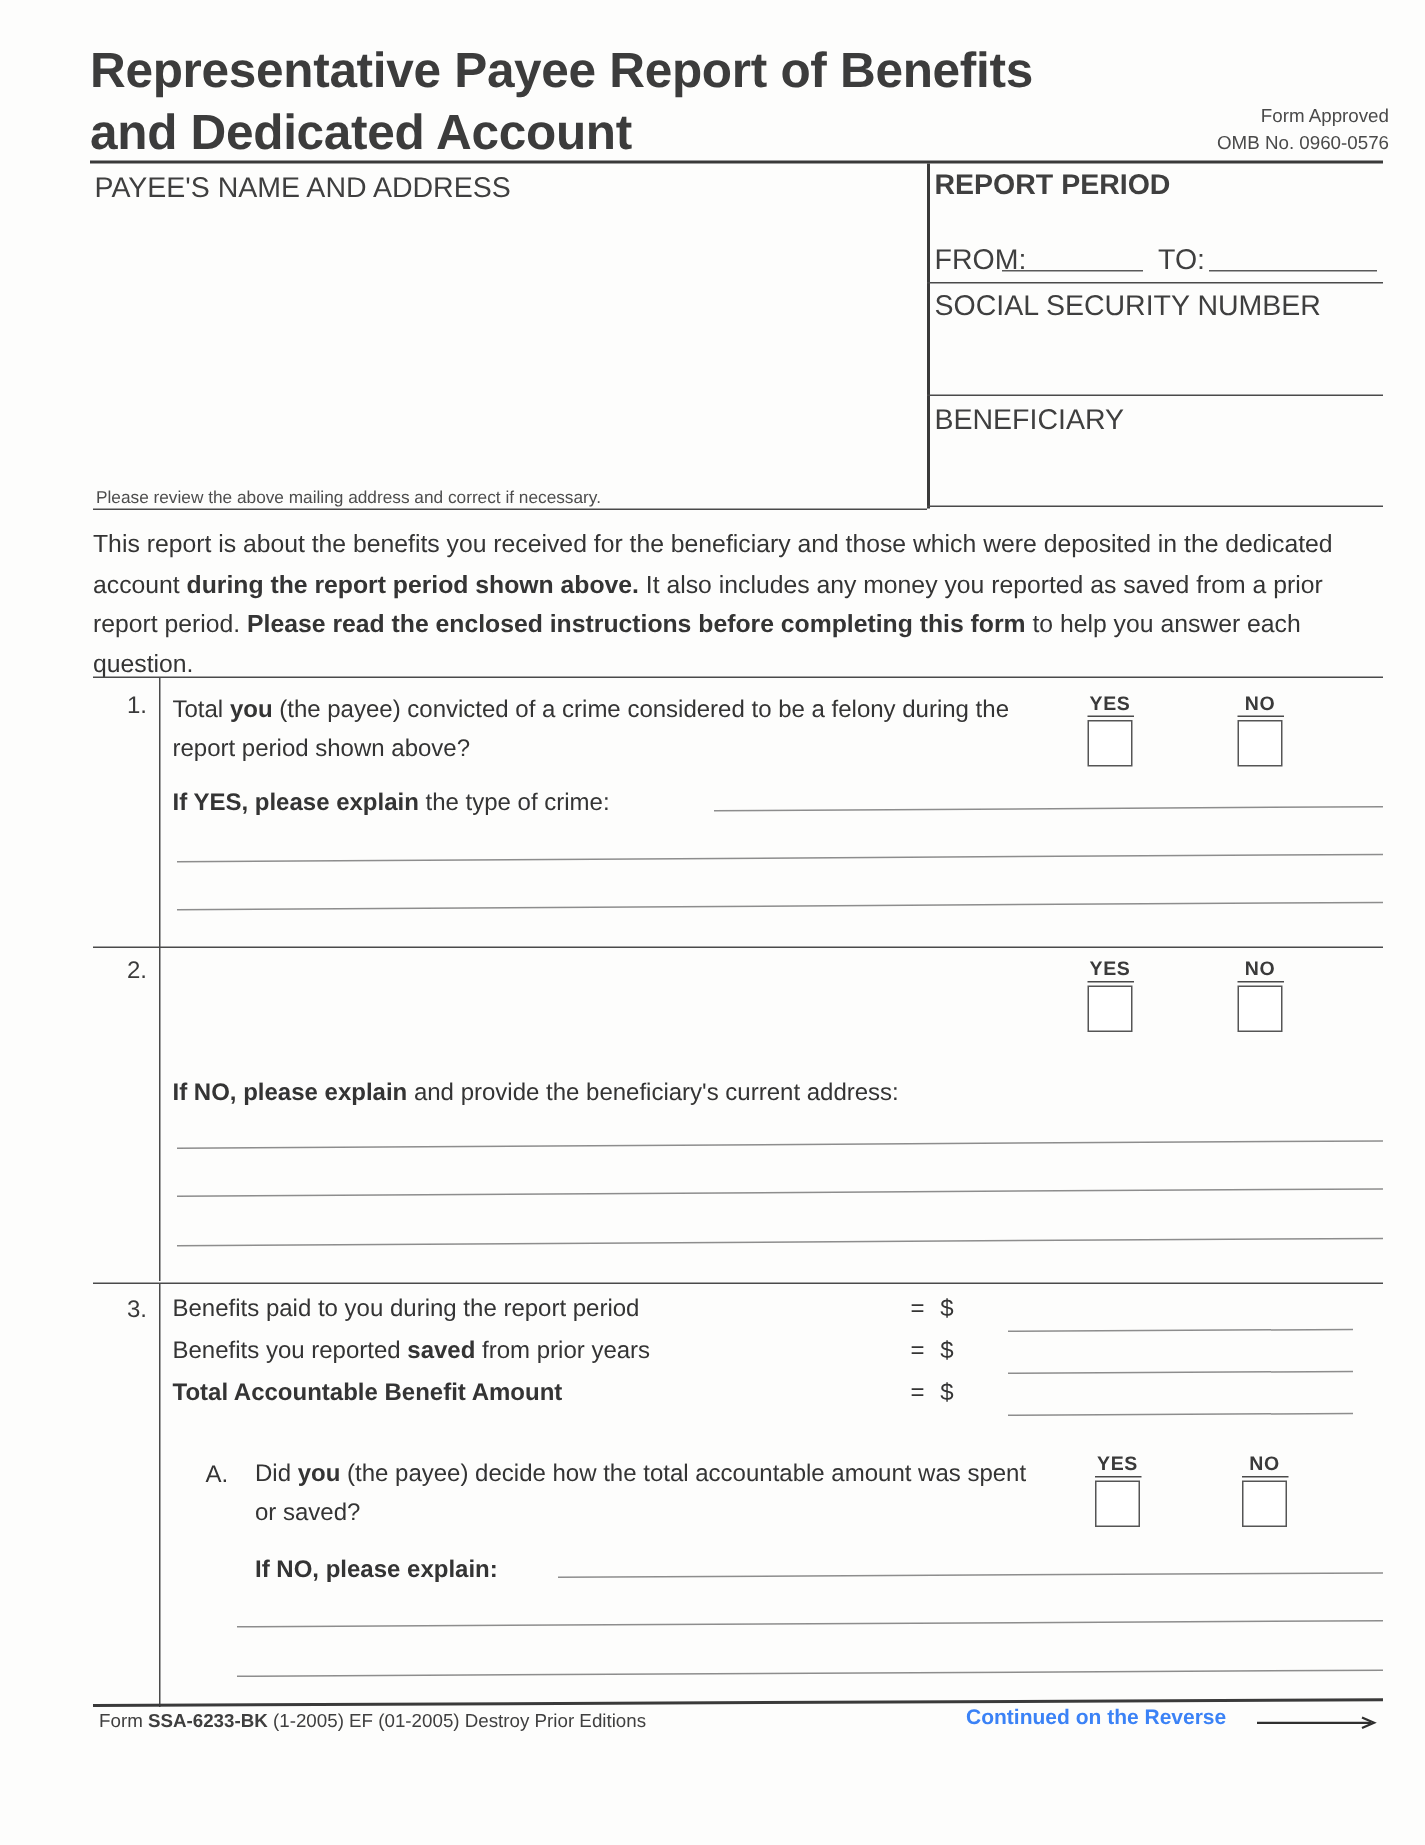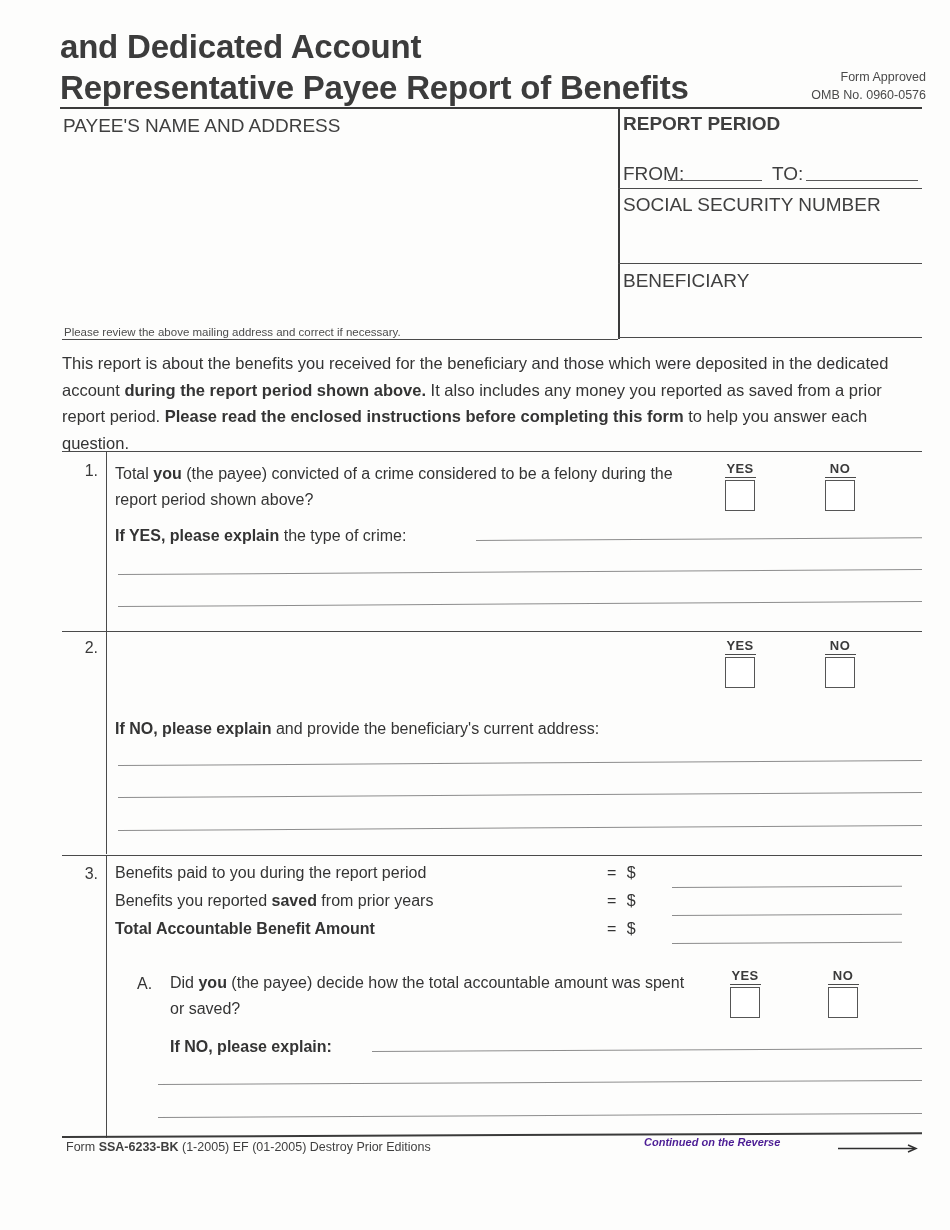--- a/index.html
+++ b/index.html
@@ -159,45 +159,44 @@
     top: 1140px;
     font-size: 12.5px;
     color: #3f3f3f;
     white-space: nowrap;
   }
   #footer-left b { font-weight: bold; }
   #footer-right {
     position: absolute;
     left: 644px;
     top: 1136px;
-    font-size: 11px;
+    font-size: 14px;
     font-weight: bold;
-    color: #4c1d95;
-    white-space: nowrap;
-    font-style: italic;
+    color: #3b82f6;
+    white-space: nowrap;
   }
   #footer-arrow {
     position: absolute;
     left: 838px;
     top: 1144px;
     width: 82px;
     height: 9px;
   }
 
   
   .skew { transform-origin: left center; }
 </style>
 </head>
 <body>
 
 <div id="page">
 
   <div id="title">
+    <div>Representative Payee Report of Benefits</div>
     <div>and Dedicated Account</div>
-    <div>Representative Payee Report of Benefits</div>
   </div>
 
   <div id="omb">
     <div>Form Approved</div>
     <div>OMB No. 0960-0576</div>
   </div>
 
   <div class="rule thick" style="left:60px; top:107px; width:862px;"></div>
 
   <div class="vrule dark" style="left:618px; top:109px; height:230px;"></div>

